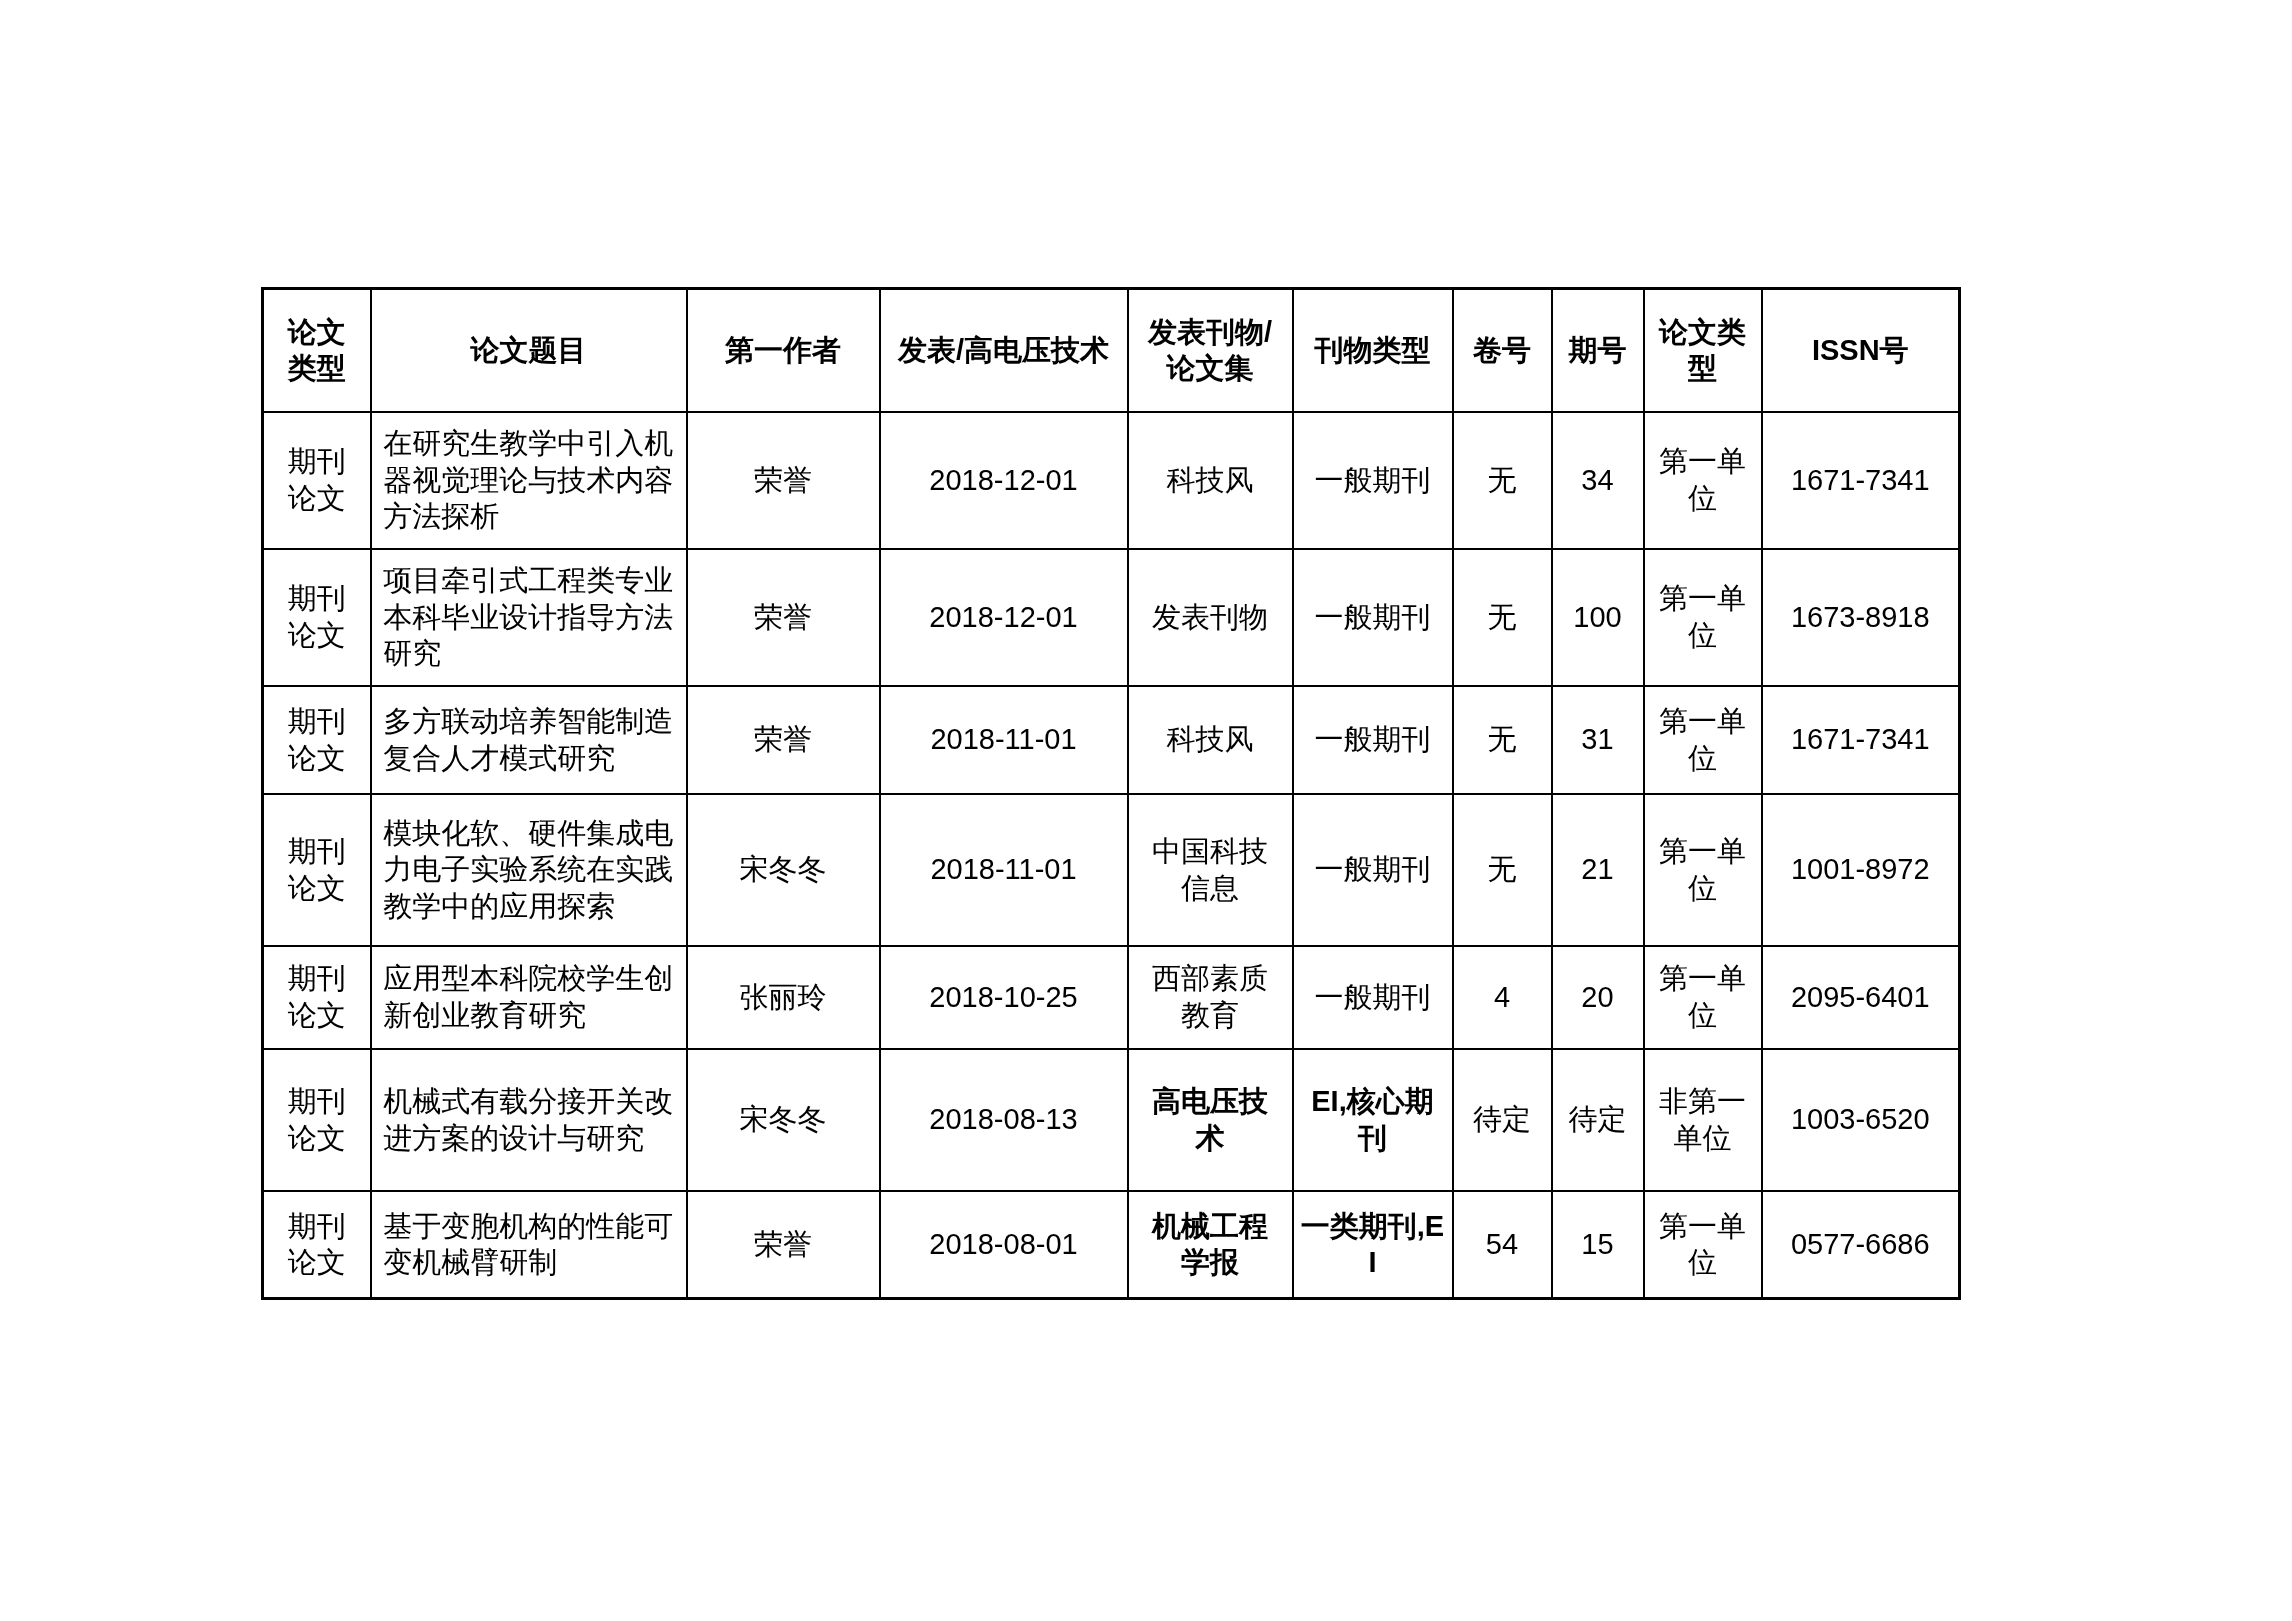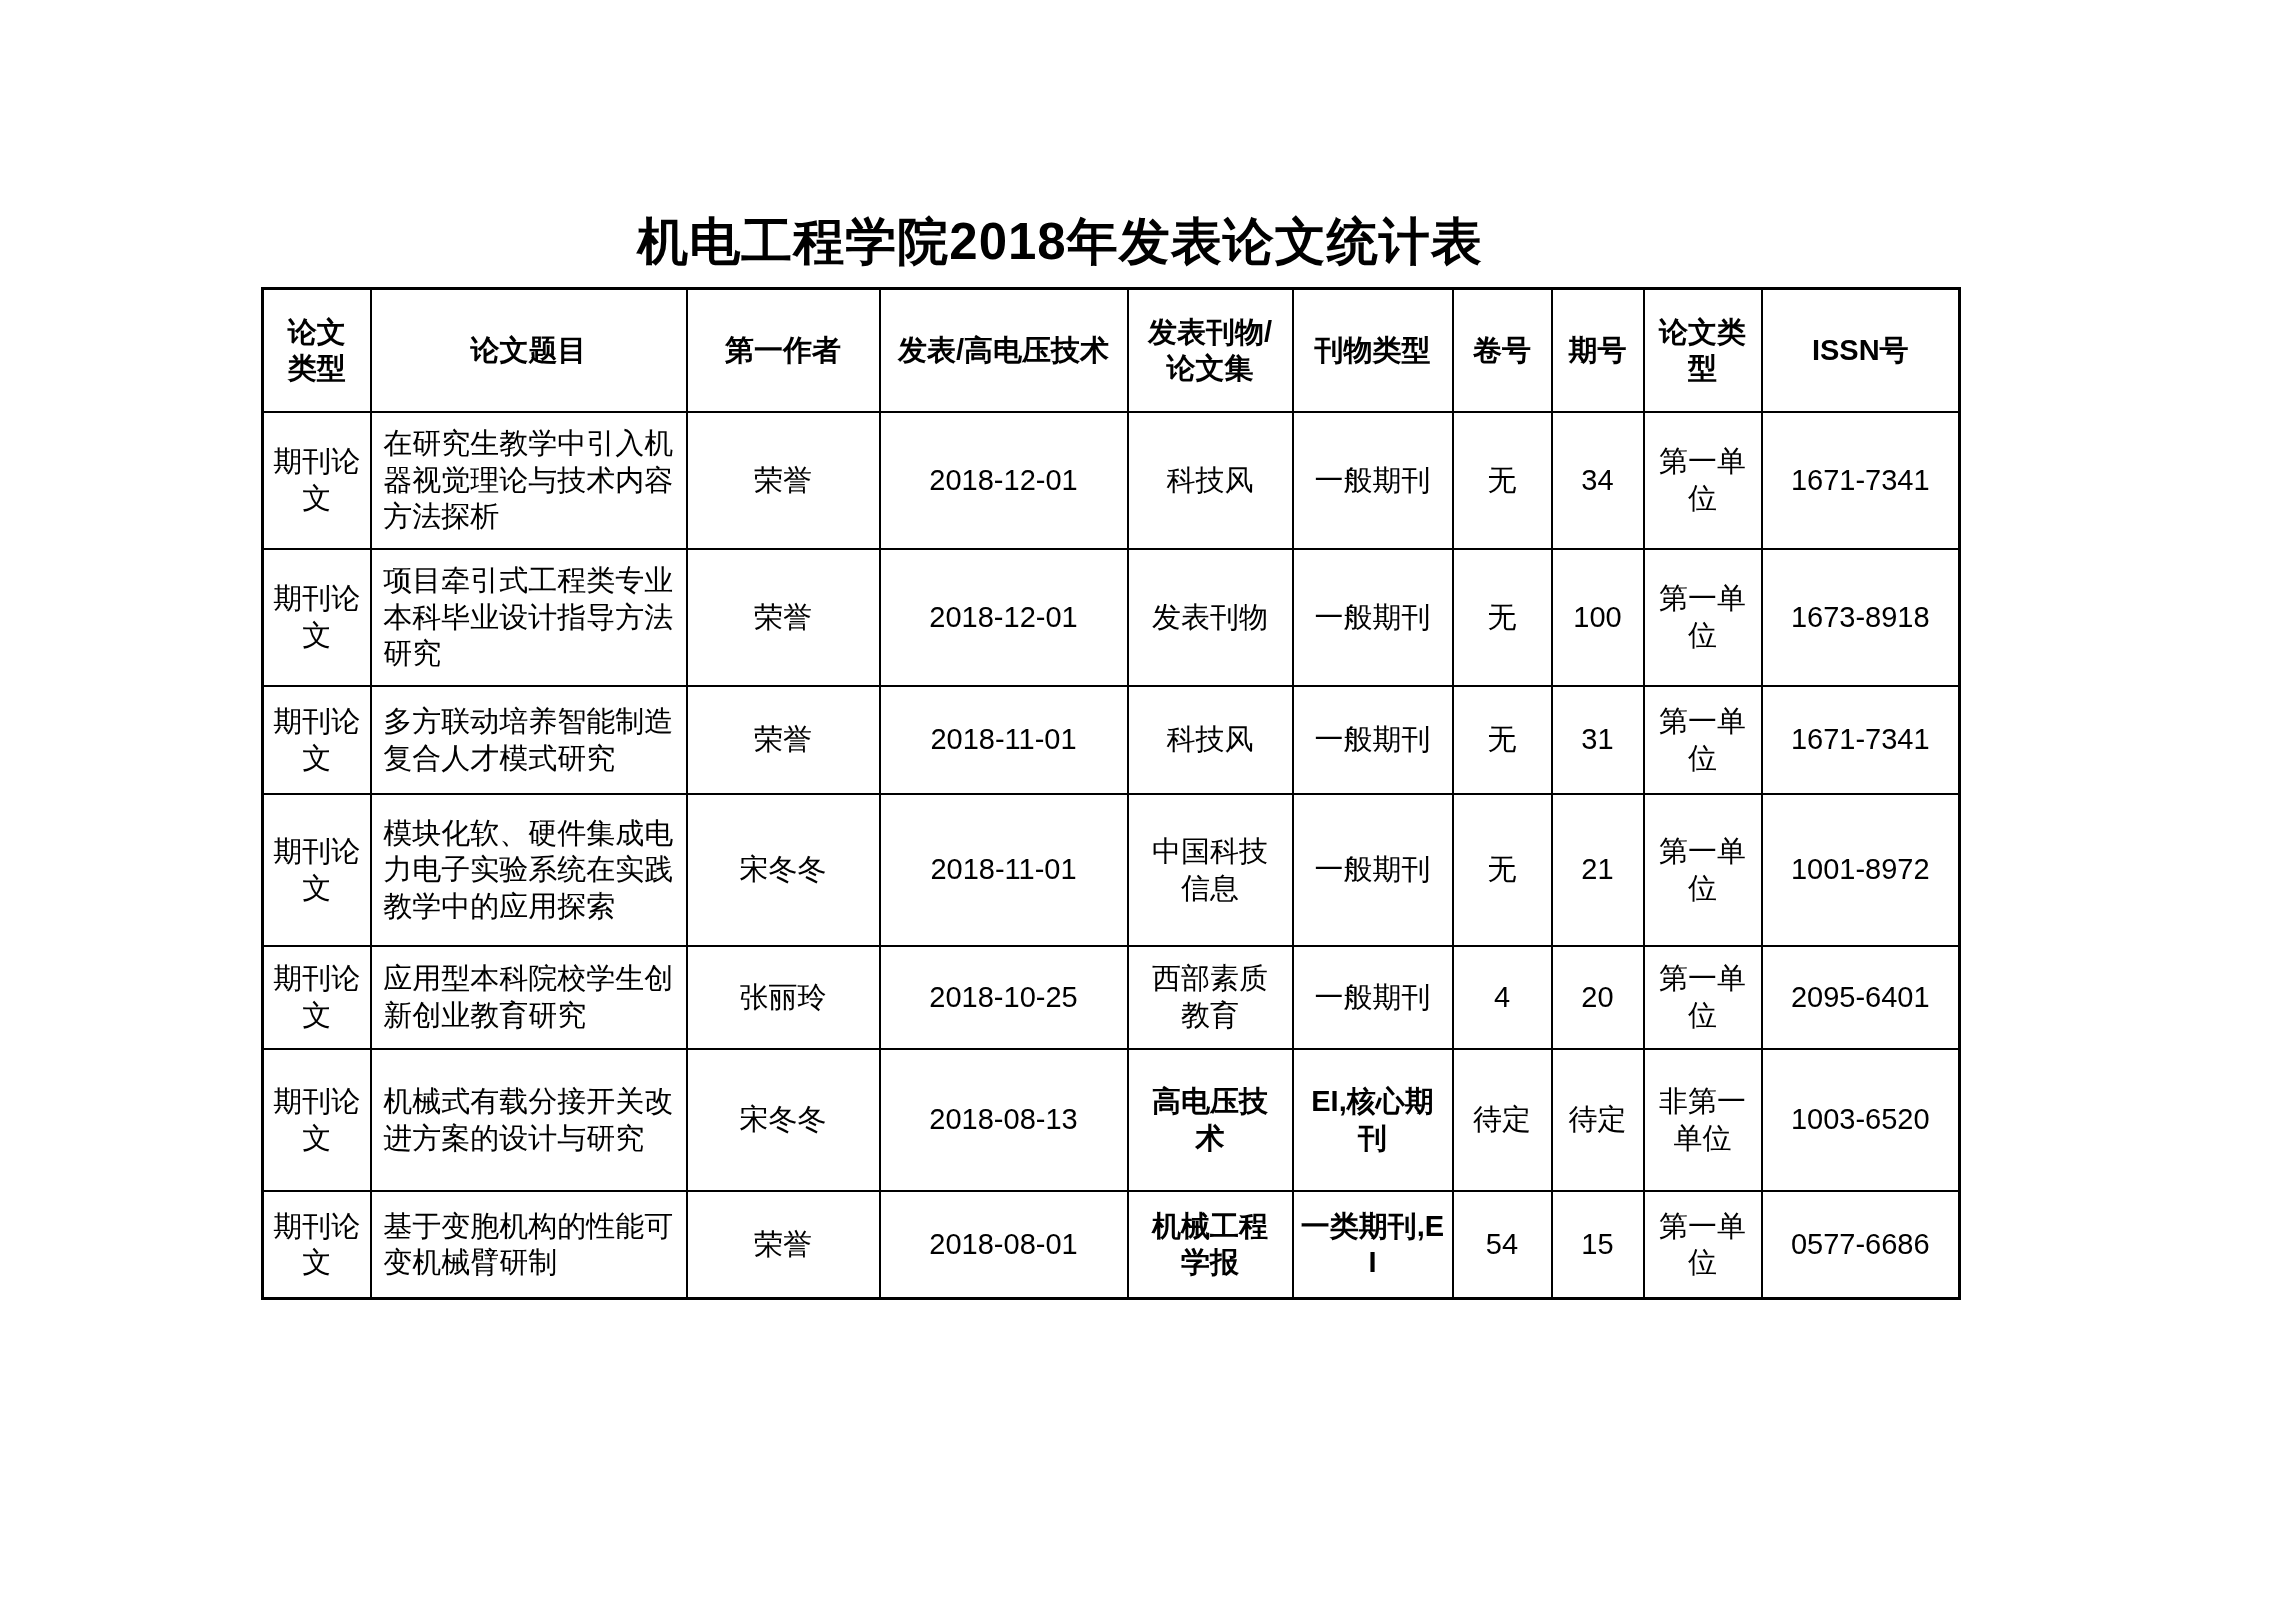--- a/index.html
+++ b/index.html
@@ -66,33 +66,32 @@
   .papers th {
     font-weight: bold;
     padding: 2px 11.8px;
   }
   
   .papers td.col-title {
     text-align: left;
     padding: 2px 11.8px;
   }
   
-  .papers td.col-type { padding: 2px 2px; border-radius: 28px; }
+  .papers td.col-type { padding: 2px 16px; border-radius: 28px; }
   
   .papers td.col-journal { padding: 2px 11.8px; border-radius: 11px; }
   .papers td.col-jtype { padding: 2px 5.9px; }
   .papers td.col-affil { padding: 2px 2px; margin-top: 11px; }
   .bold { font-weight: bold; margin-left: 16px; }
 </style>
 </head>
 <body>
 
 <div class="page">
 
-  <h1 class="doc-title">机电工程学院2018年发表论文统计表</h1>
 
   <table class="papers">
     <colgroup>
       <col style="width:108px">
       <col style="width:316px">
       <col style="width:193px">
       <col style="width:248px">
       <col style="width:165px">
       <col style="width:160px">
       <col style="width:99px">

